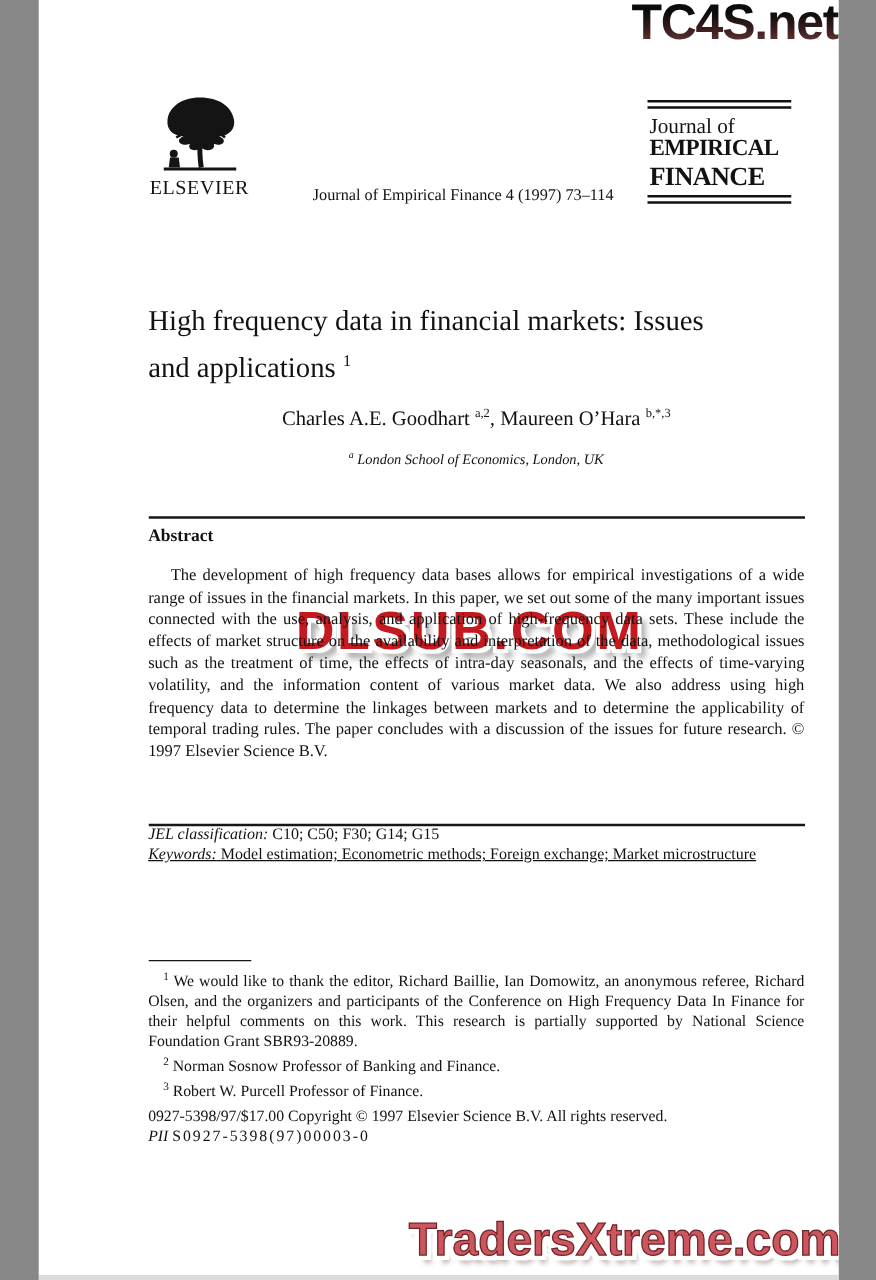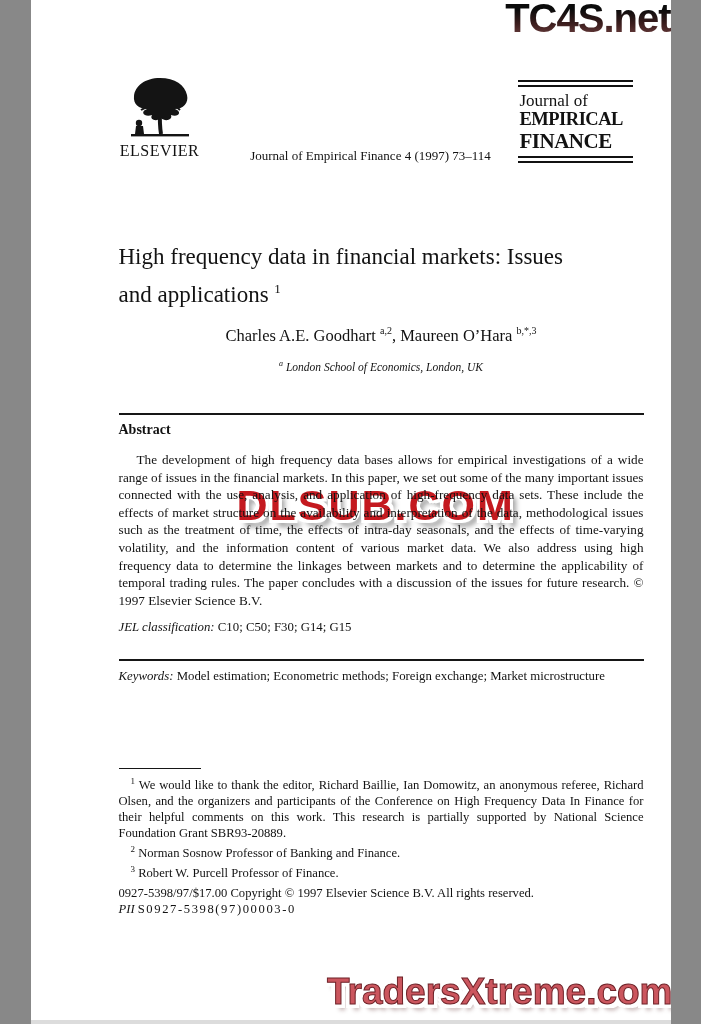--- a/index.html
+++ b/index.html
@@ -59,23 +59,23 @@
 
   
   .rule{background:#161616;}
   .rule-top{left:88px;top:413px;width:525px;height:2px;}
   .rule-bottom{left:88px;top:659px;width:525px;height:2px;}
   .fn-rule{left:88px;top:768px;width:82px;height:1px;}
 
   
   .abstract-h{left:88px;top:422px;font-size:14px;font-weight:700;}
   .abstract-p{left:88px;top:451px;width:525px;font-size:13.2px;line-height:17.6px;text-align:justify;text-indent:18px;margin:0;}
-  .jel,.kw{left:88px;width:525px;font-size:12.8px;}
+  .jel,.kw{left:88px;width:525px;font-size:12.8px;margin-top:40px;}
   .jel{top:620px;}
-  .kw{top:669px;}
+  .kw{top:636px;text-decoration:underline;}
   .ital{font-style:italic;}
 
   
   .footnotes{left:88px;top:773px;width:525px;font-size:12.6px;line-height:16px;}
   .footnotes p{margin:0;text-indent:12px;text-align:justify;}
   .footnotes sup{font-size:9px;}
 
   
   .imprint1{left:88px;top:886px;width:560px;font-size:12.6px;}
   .imprint2{left:88px;top:902px;width:560px;font-size:12.6px;}

